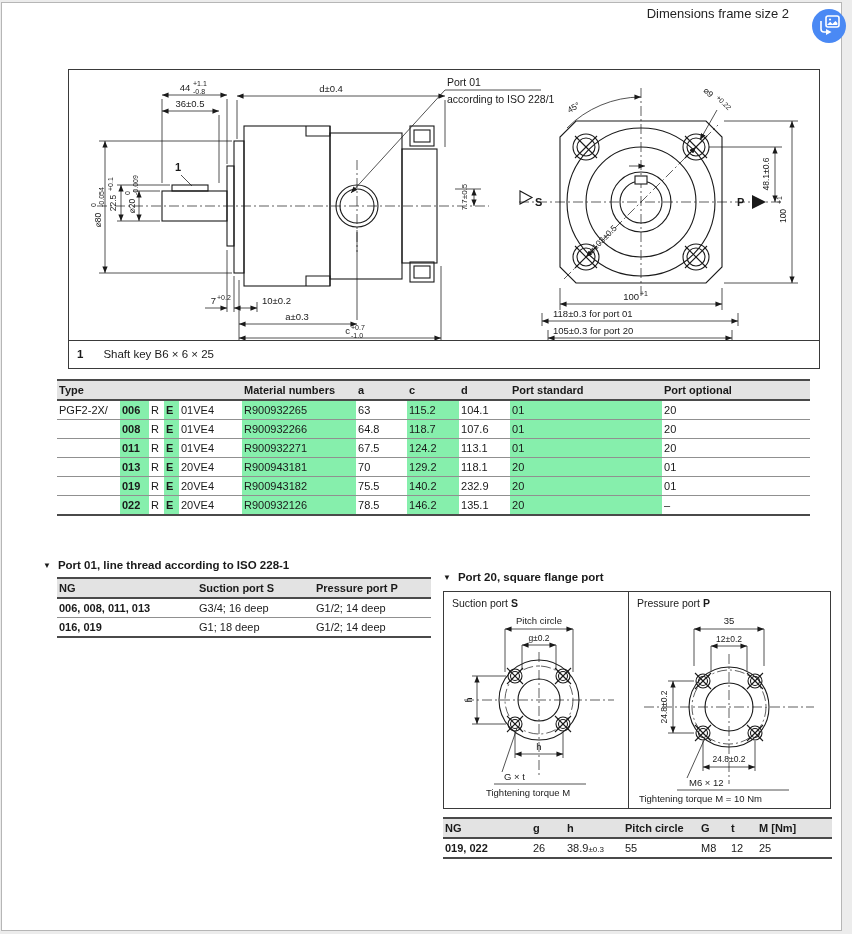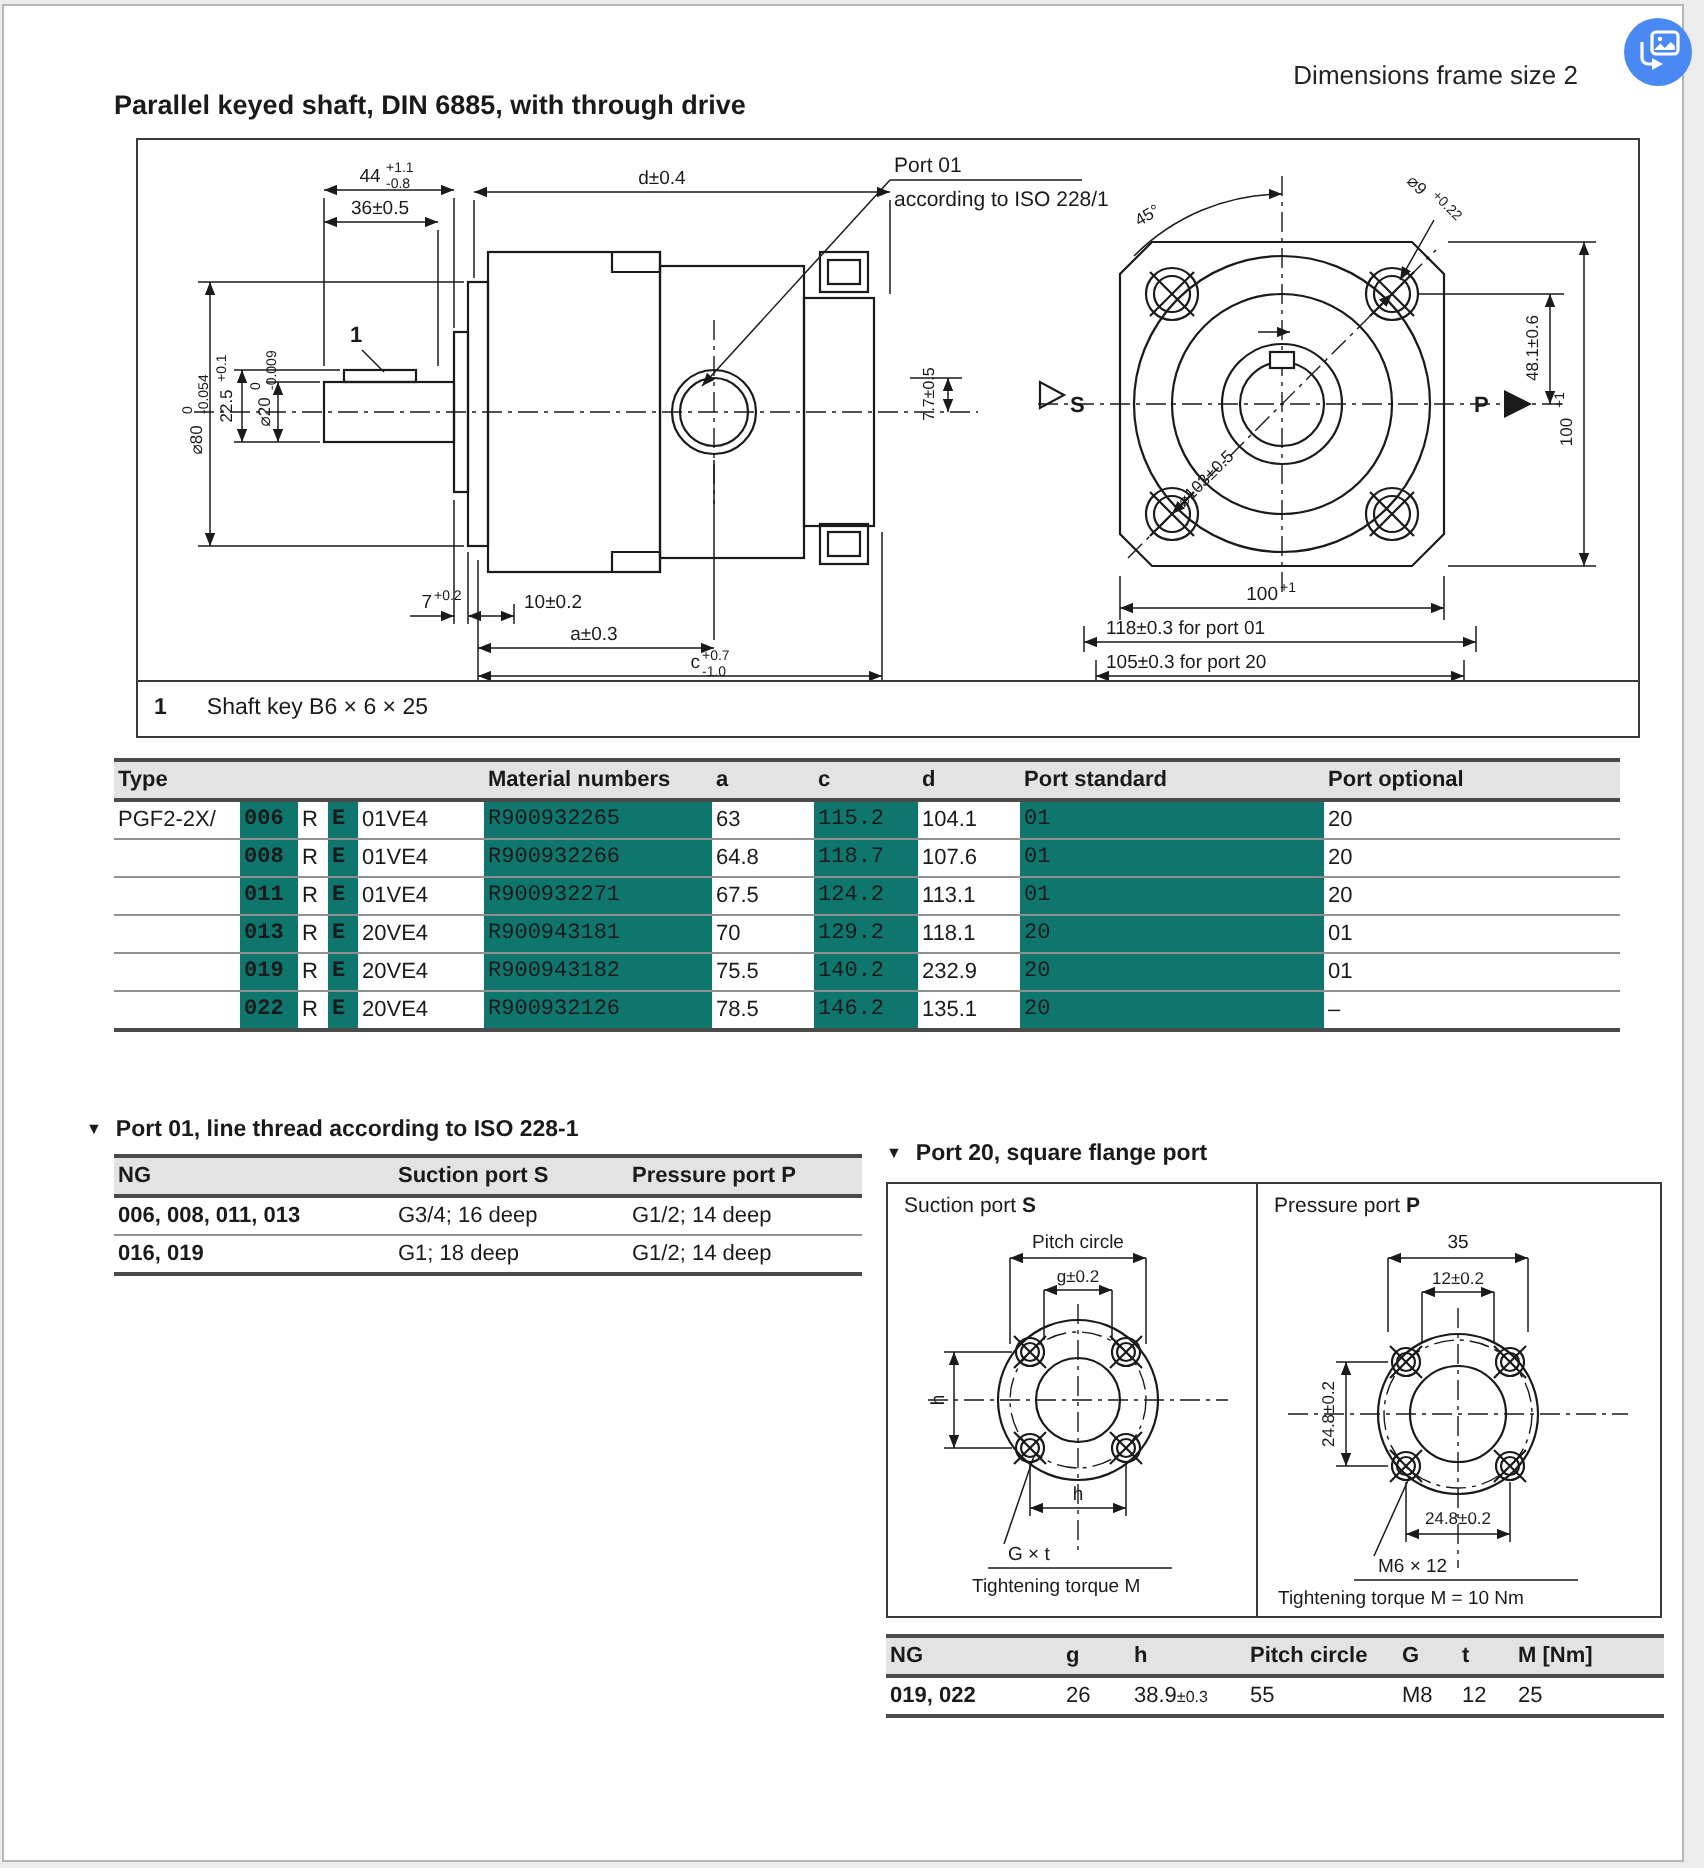--- a/index.html
+++ b/index.html
@@ -1,20 +1,20 @@
 <!DOCTYPE html>
 <html><head>
 <meta charset="utf-8">
 <style>
   html,body{margin:0;padding:0;}
   body{width:852px;height:934px;background:#ececec;position:relative;overflow:hidden;
        font-family:"Liberation Sans","DejaVu Sans",sans-serif;color:#1a1a1a;}
   .page{position:absolute;left:1px;top:2px;width:841px;height:929px;background:#fff;
         border:1px solid #b6b6b6;box-sizing:border-box;}
-  .top-title{position:absolute;top:3px;right:52px;font-size:13px;color:#242424;margin-top:24px;}
+  .top-title{position:absolute;top:3px;right:52px;font-size:13px;color:#242424;}
   .blue-icon{position:absolute;left:812px;top:9px;width:34px;height:34px;border-radius:50%;
              background:#4a89f4;border:none;padding:0;cursor:pointer;z-index:9;}
   .h1{position:absolute;left:55px;top:42px;font-size:13.5px;font-weight:bold;}
   .drawing-box{position:absolute;left:66px;top:66px;width:752px;height:300px;
                border:1px solid #3a3a3a;box-sizing:border-box;}
   .note{position:absolute;left:0;right:0;bottom:0;height:27px;border-top:1px solid #3a3a3a;
         line-height:26px;font-size:11.5px;padding-left:8px;}
   .note-ref{font-weight:bold;margin-right:20px;}
 
   
@@ -27,21 +27,21 @@
   .blab{font-size:11px;font-weight:bold;}
 
   
   .ttable{border-collapse:collapse;table-layout:fixed;}
   .ttable th,.ttable td{font-size:11px;text-align:left;padding:3px 3px 3px 2px;
         overflow:hidden;white-space:nowrap;vertical-align:top;}
   .ttable thead th{background:#e3e3e3;border-top:2px solid #4a4a4a;
         border-bottom:2px solid #4a4a4a;font-weight:bold;}
   .ttable tbody td{border-bottom:1px solid #909090;}
   .ttable tbody tr.last td{border-bottom:2px solid #4a4a4a;margin-top:16px;}
-  .shade{background:#0f766e;font-family:Liberation Mono, monospace;}
+  .shade{background:#86efac;}
   .b{font-weight:bold;}
   .wrap{white-space:normal !important;}
   .stol{font-size:8px;}
   .type-table{position:absolute;left:55px;top:376px;width:753px;}
   .port01-h{position:absolute;left:41px;top:556px;font-size:11.5px;font-weight:bold;}
   .marker{font-size:8px;vertical-align:1px;margin-right:7px;}
   .port01-table{position:absolute;left:55px;top:574px;width:374px;}
   .port20-h{position:absolute;left:441px;top:568px;font-size:11.5px;font-weight:bold;}
   .port20-box{position:absolute;left:441px;top:588px;width:388px;height:218px;
         border:1px solid #3a3a3a;box-sizing:border-box;display:flex;}
@@ -51,21 +51,20 @@
   .panel-label{font-size:10.5px;padding:5px 0 0 8px;height:17px;}
   .flange-table{position:absolute;left:441px;top:814px;width:389px;}
 </style>
 </head>
 <body>
 
 <div class="page">
 
   <div class="top-title">Dimensions frame size 2</div>
 
-  <div class="h1">Parallel keyed shaft, DIN 6885, with through drive</div>
 
   <div class="drawing-box">
     <svg width="750" height="270" viewBox="0 0 750 270">
       <defs>
         <marker id="a1" viewBox="0 0 10 8" refX="10" refY="4" markerWidth="9" markerHeight="7" orient="auto-start-reverse">
           <path d="M0,0 L10,4 L0,8 z" fill="#1a1a1a"></path>
         </marker>
       </defs>
 
       <g>

